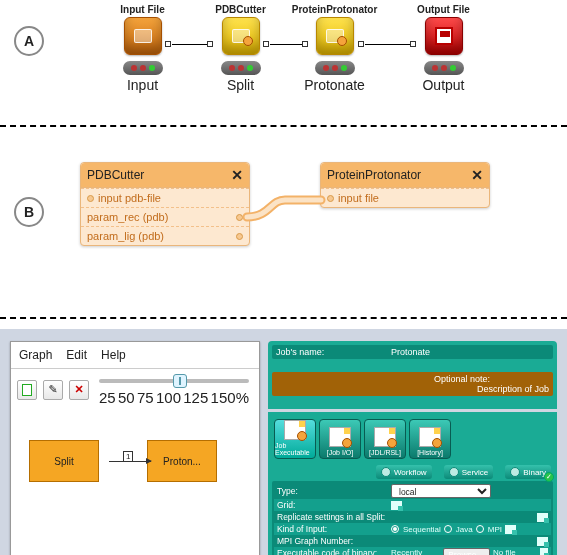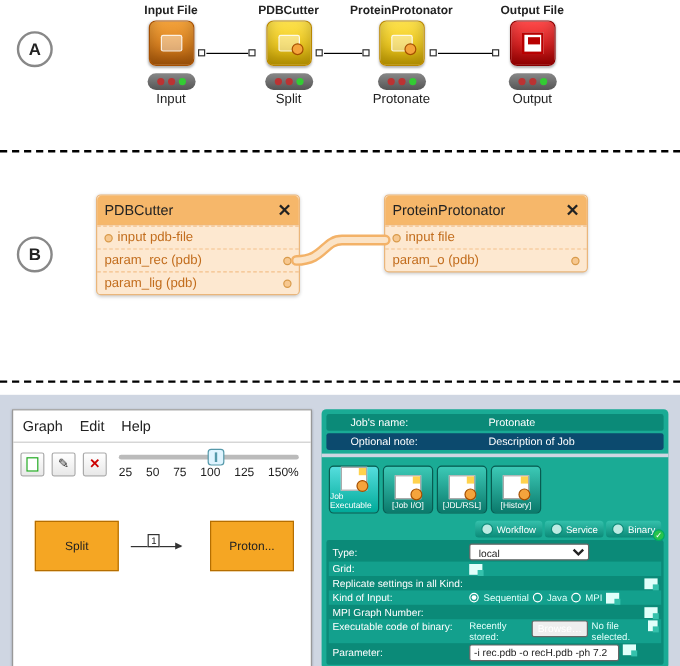--- a/index.html
+++ b/index.html
@@ -42,21 +42,21 @@
   .icon-yellow { background: linear-gradient(#ffe34d,#e0b400); border:1px solid #b88700;}
   .icon-red { background: linear-gradient(#ff4b4b,#b80000); border:1px solid #800;}
   .node-a .led-row {
     width: 40px; height: 14px; margin: 6px auto 2px;
     background: linear-gradient(#888,#555);
     border-radius: 7px;
     display:flex; align-items:center; justify-content:center; gap:3px;
   }
   .led-row .led { width:6px; height:6px; border-radius:50%; background:#b33; }
   .led-row .led.green { background:#3c3; }
-  .node-a .bot-lbl { font-size: 11px; }
+  .node-a .bot-lbl { font-size: 14px; }
   .port-a {
     position:absolute;
     width:6px;height:6px;border:1px solid #333;background:#fff;
   }
   .conn-a { position:absolute; height:1px; background:#000; top:44px; }
   .inner-sm{
     width:18px;height:14px;border:1px solid rgba(255,255,255,0.8);
     background:rgba(255,255,255,0.4);border-radius:2px;
     position:relative;
   }
@@ -110,21 +110,21 @@
   }
   .tb-btn.red{color:#c00;font-weight:bold;}
   .slider-wrap{flex:1; padding:0 4px; position:relative;}
   .slider-track{height:4px;background:#bbb;border-radius:2px;position:relative; margin-top:6px;}
   .slider-thumb{
     position:absolute; top:-5px; width:14px; height:14px;
     background:#dff4ff; border:1px solid #59a; border-radius:3px;
     transform:translateX(-50%);
   }
   .slider-thumb::after{content:"";position:absolute;top:2px;left:5px;width:2px;height:8px;background:#59a;}
-  .slider-ticks{display:flex; justify-content:space-between; font-size:10px; margin-top:6px;}
+  .slider-ticks{display:flex; justify-content:space-between; font-size:15px; margin-top:6px;}
   .canvasc{position:relative;height:100px;padding:10px;}
   .blockc{
     position:absolute;width:70px;height:42px;
     background:#f5a623;border:1px solid #b56e00;
     display:flex;align-items:center;justify-content:center;
     font-size:10px; overflow:hidden; white-space:nowrap; text-overflow:ellipsis;
   }
   .blockc .tag{
     position:absolute;top:-10px;left:4px;width:12px;height:10px;
     background:#fff;border:1px solid #1a7a1a;color:#1a7a1a;
@@ -143,44 +143,44 @@
   }
 
   .rightc{
     flex:1; background:#1aab95;
     border-radius:4px; padding:4px;
     color:#fff;
   }
   .rc-dark{background:#0b8a78;}
   .rc-row{
     display:flex;align-items:flex-end;
-    font-size:9px; padding:2px 20px; border-radius:2px;
-    background:#0b8a78; margin-bottom:2px;
+    font-size:9px; padding:2px 4px; border-radius:2px;
+    background:#0b8a78; margin-bottom:13px;
   }
   .rc-row .lbl{width:115px;}
   .rc-row .val{flex:1;font-size:9px;}
-  .rc-row.light{background:#0c4a6e;}
+  .rc-row.light{background:#a16207;flex-direction:column;}
   .rc-sep{height:3px;background:#cfd6e2;margin:3px -4px;}
   .rc-icons{display:flex;gap:3px;padding:4px 2px;}
   .rc-ibtn{
     width:42px;height:40px;border-radius:4px;
     background:linear-gradient(#3cc9b6,#0b7a6c);
     border:1px solid #085c52;
     display:flex;flex-direction:column;align-items:center;justify-content:flex-end;
     font-size:7px;padding-bottom:2px;color:#fff;position:relative;
   }
   .rc-ibtn.active{background:linear-gradient(#5dd,#0a9);}
   .rc-ibtn .glyph{width:22px;height:20px;margin-bottom:2px;position:relative;}
   .glyph-doc{background:#fff;border:1px solid #aaa;}
   .glyph-doc::after{content:"";position:absolute;right:0;top:0;width:6px;height:6px;background:#ffd24d;}
   .wrench{
     position:absolute;bottom:-2px;right:-2px;width:10px;height:10px;
     border-radius:50%;background:#f5a43c;border:1px solid #a54f00;
   }
-  .tabs{display:flex;justify-content:flex-end;gap:2px;font-size:8px;padding:2px;}
+  .tabs{display:flex;justify-content:flex-end;gap:12px;font-size:8px;padding:2px;}
   .tabc{
     background:linear-gradient(#35c1ac,#0b8a78);padding:2px 5px;border-radius:3px;
     display:flex;align-items:center;gap:3px;position:relative;
   }
   .tab-gear{width:10px;height:10px;border-radius:50%;background:#bdebe3;border:1px solid #0b8a78;}
   .tab-check{
     position:absolute;right:-3px;bottom:-3px;width:10px;height:10px;border-radius:50%;
     background:#28c34b;border:1px solid #0a6;display:flex;align-items:center;justify-content:center;
     font-size:7px;color:#fff;
   }
@@ -310,24 +310,20 @@
 
     <div class="nodeb" style="left:320px;top:25px">
       <div class="hdr">
         <span>ProteinProtonator</span>
         <span class="x">✕</span>
       </div>
       <div class="row">
           <span class="port"></span>
           <span style="flex:1;text-align:left;padding-left:4px">input file</span>
         </div>
-      <div class="row">
-          <span style="flex:1;text-align:left">param_o (pdb)</span>
-          <span class="port"></span>
-        </div>
     </div>
 
     <svg class="link-b" style="left:245px;top:60px" width="80" height="40">
       <path d="M2 20 C 25 20, 25 3, 40 3 C 55 3, 55 3, 76 3" fill="none" stroke="#f3b268" stroke-width="9" stroke-linecap="round"></path>
       <path d="M2 20 C 25 20, 25 3, 40 3 C 55 3, 55 3, 76 3" fill="none" stroke="#fbe3c6" stroke-width="5" stroke-linecap="round"></path>
     </svg>
   </div>
 
   <div class="dash-sep"></div>
 
@@ -359,21 +355,21 @@
               <span><span>150</span><span>%</span></span>
             </div>
           </div>
         </div>
         <div class="canvasc">
           <div class="blockc" style="left:18px;top:30px">
             <div class="tag">0</div>
             <span>Split</span>
 
           </div>
-          <div class="blockc" style="left:164px;top:30px">
+          <div class="blockc" style="left:136px;top:30px">
             <div class="tag">0</div>
             <div class="tag right">1</div>
 
             <span>Proton...</span>
           </div>
           <div class="arrowc" style="left:98px;top:51px;width:42px"></div>
           <div class="arrow-lbl" style="left:112px;top:41px">1</div>
         </div>
       </div>
 
@@ -436,21 +432,21 @@
                 <select class="sel" style="width:100px"><option>local</option></select>
               </span>
           </div>
           <div class="frow alt">
             <span class="flbl">Grid:</span>
             <span class="fcell">
                 <span class="expand-ico"></span>
               </span>
           </div>
           <div class="frow">
-            <span class="flbl" style="width:auto">Replicate settings in all Kind:</span>
+            <span class="flbl" style="width:auto">Replicate settings in all Split:</span>
             <span class="fcell" style="justify-content:flex-end">
                 <span class="expand-ico"></span>
               </span>
           </div>
           <div class="frow alt">
             <span class="flbl">Kind of Input:</span>
             <span class="fcell mini">
               <span class="radio on"></span>
                 <span>Sequential</span>
               <span class="radio"></span>

